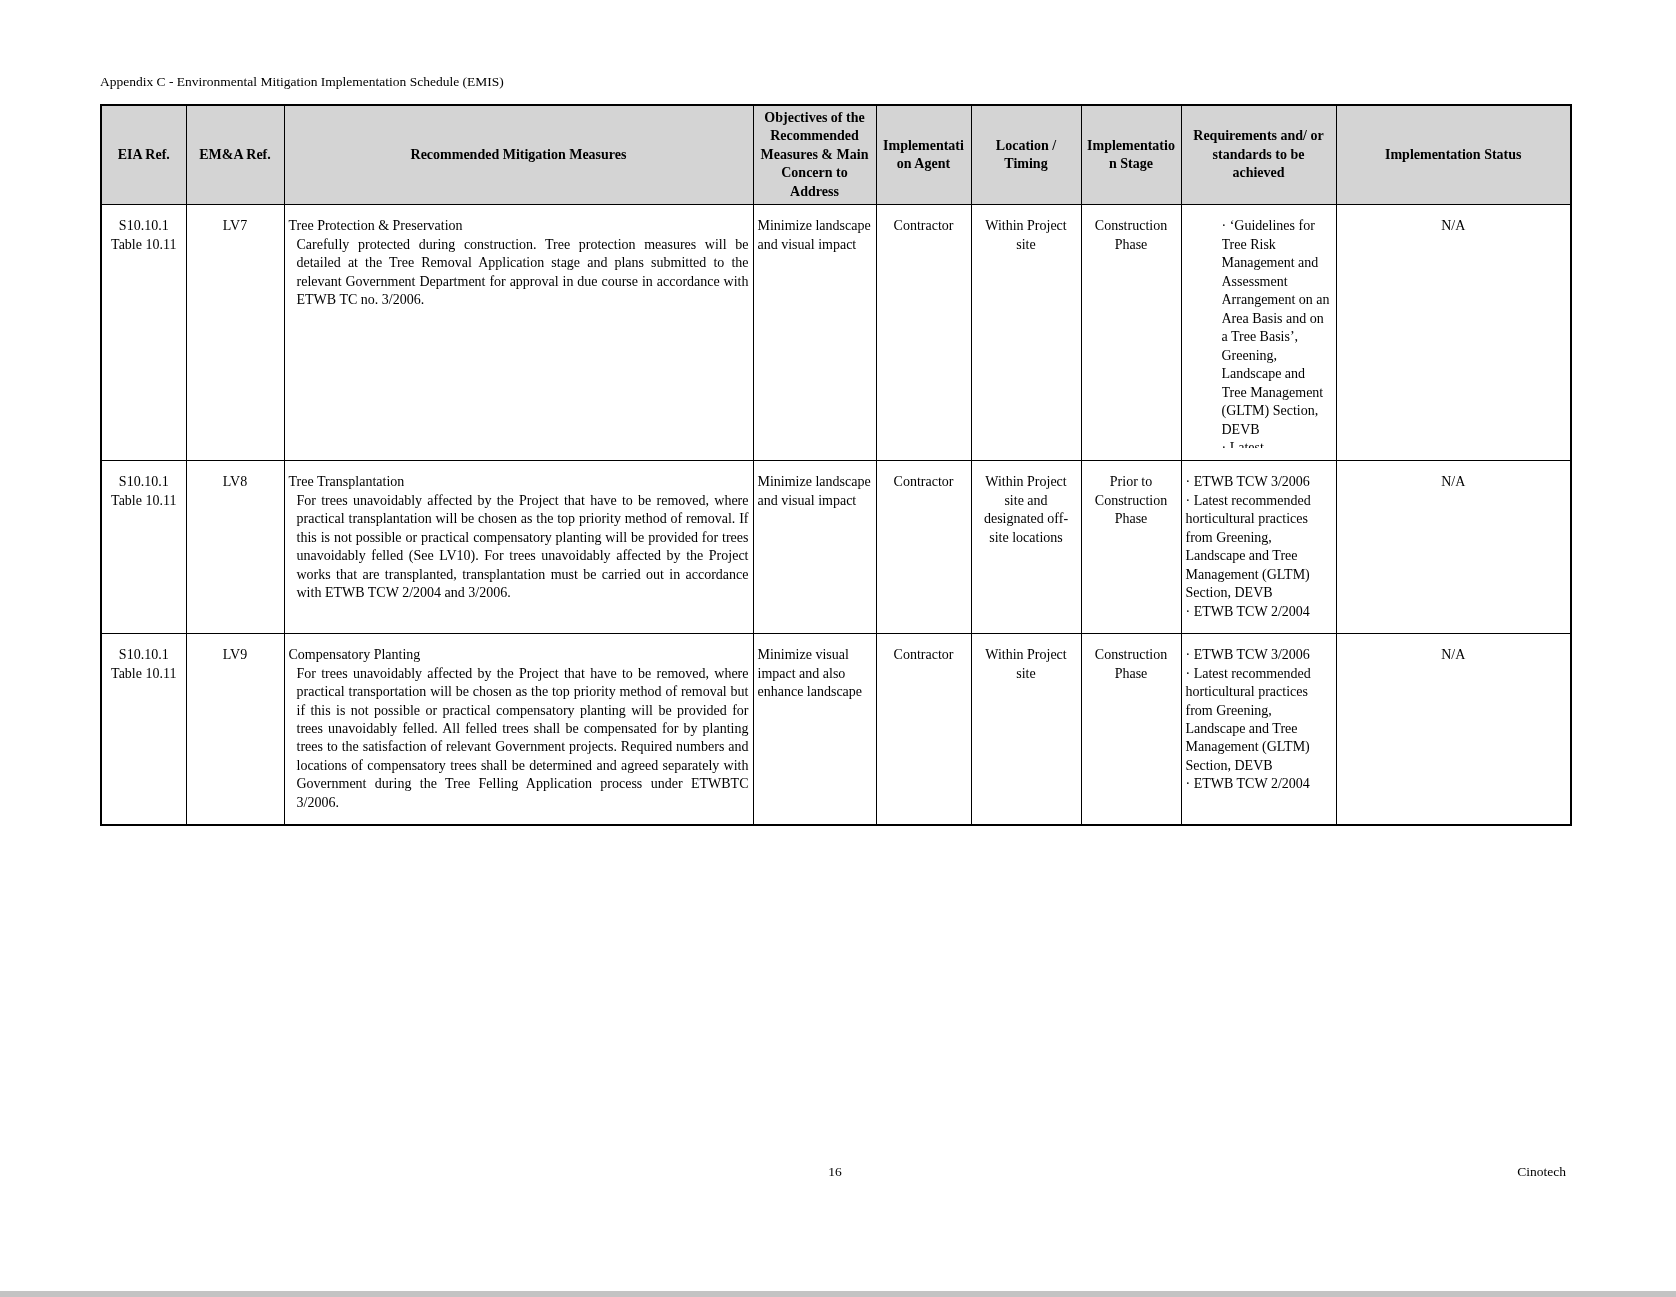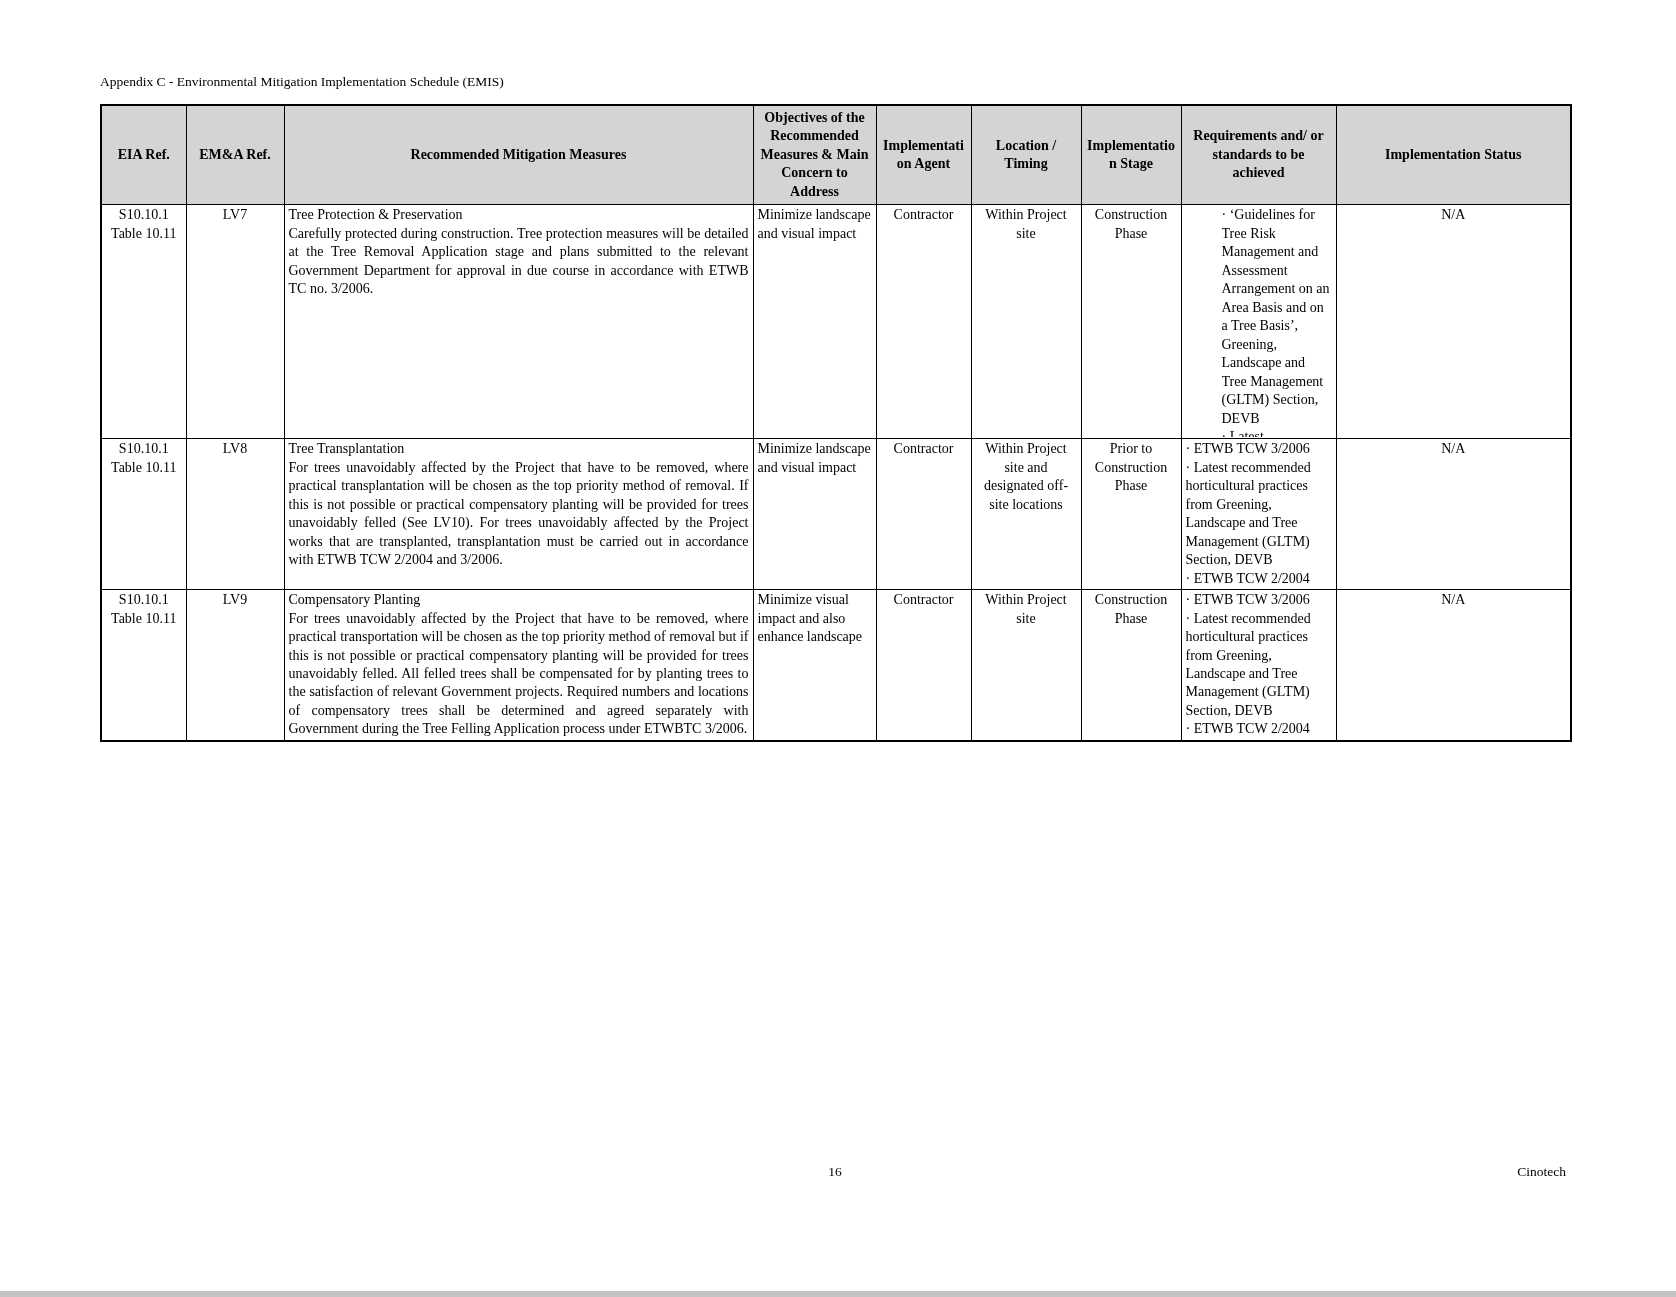--- a/index.html
+++ b/index.html
@@ -46,29 +46,30 @@
   table.emis th {
     background: #d4d4d4;
     font-weight: bold;
     text-align: center;
     vertical-align: middle;
     padding: 3px 4px;
     overflow-wrap: break-word;
   }
   table.emis td {
     vertical-align: top;
-    padding: 1px 4px;
+    padding: 12px 4px;
   }
   td.center { text-align: center; }
   .pre { white-space: pre-line; }
   .measure-title {
     text-align: left;
   }
   .measure-body {
     text-align: justify;
+    margin-left: 8px;
   }
   .req-clip {
     max-height: 231px;
     overflow: hidden;
     margin-left: 36px;
   }
   .doc-footer {
     position: absolute;
     top: 1164px;
     left: 100px;

